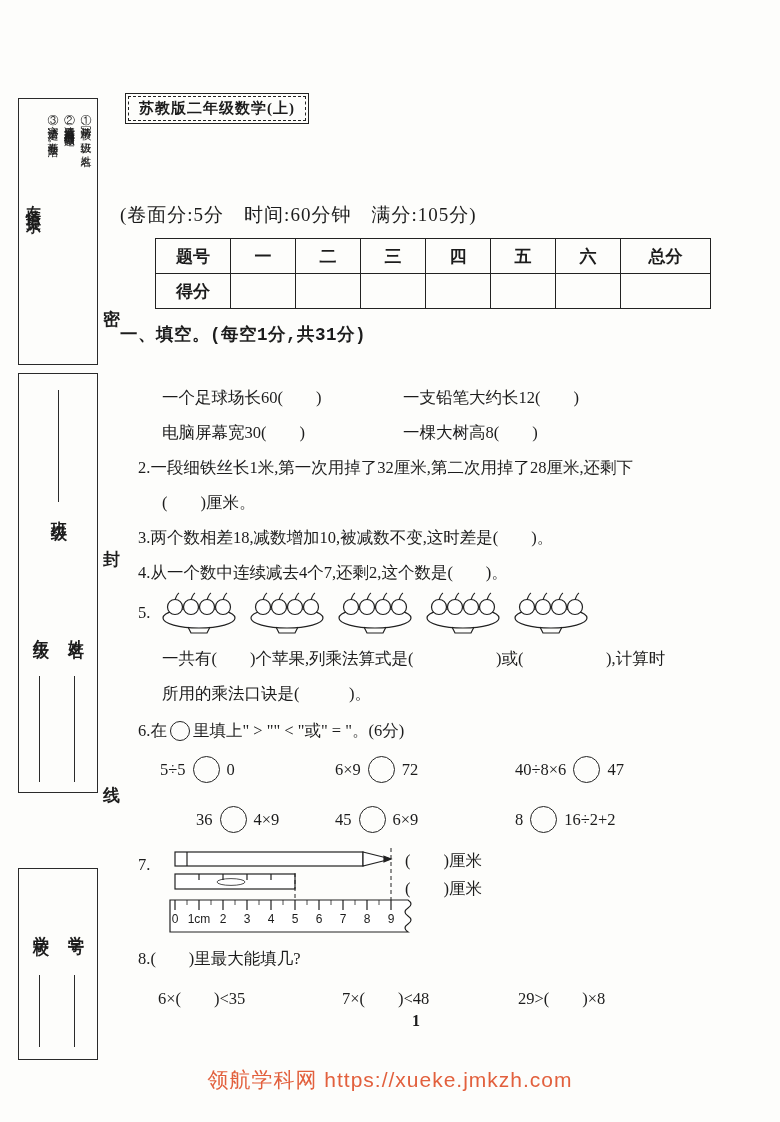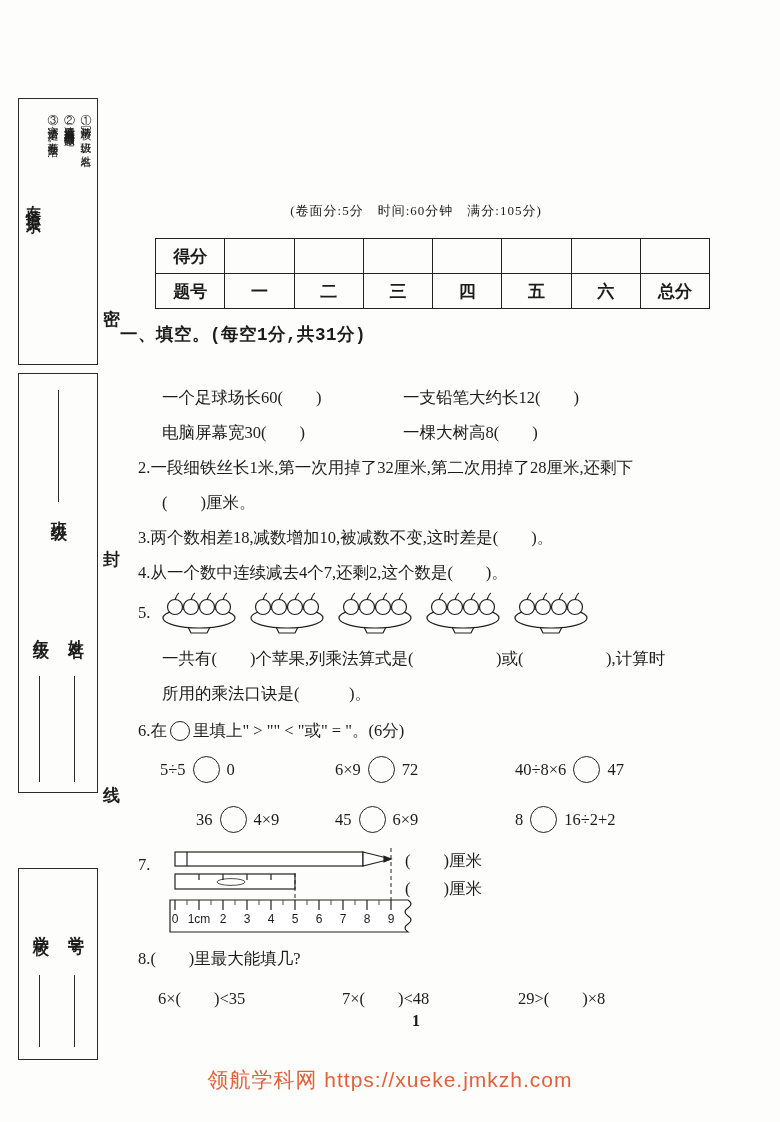--- a/index.html
+++ b/index.html
@@ -24,21 +24,21 @@
   .tip { display:block; }
   .tips-title { display:block; font-size:15px; font-weight:bold; letter-spacing:5px; padding-top:88px; }
   .vline { position:absolute; width:0; border-left:1px solid #2a2a2a; }
   .lbl { position:absolute; font-size:16px; font-weight:600; letter-spacing:4px; }
   .seal { font-size:17px; font-weight:600; }
 
   
   .badge { border:1px solid #222; padding:2px; background:#fdfdfb; }
   .badge-inner { display:inline-block; border:1px dashed #222; padding:2px 10px; font-size:15px; font-weight:bold; letter-spacing:1px; }
   .title { text-align:center; font-size:27px; font-weight:bold; letter-spacing:2px; }
-  .subtitle { text-align:center; font-size:13px; letter-spacing:1px; }
+  .subtitle { font-size:19px; letter-spacing:1px; }
 
   
   table.score { border-collapse:collapse; table-layout:fixed; }
   table.score td { border:1px solid #222; height:35px; text-align:center; font-size:17px; background:transparent; }
   table.score td.hd { font-weight:bold; }
 
   
   .heading { font-size:17.5px; font-weight:bold; letter-spacing:0.5px;font-family:Liberation Mono, monospace; }
   .q { position:absolute; font-size:16.5px; white-space:nowrap; }
   .circle { display:inline-block; width:27px; height:27px; border:1.4px solid #222; border-radius:50%; vertical-align:-8px; margin:0 7px; }
@@ -76,44 +76,47 @@
   <div class="v lbl" style="left:46px; top:54px;">学号</div>
   <div class="vline" style="left:55px; top:106px; height:72px;"></div>
 </div>
 
 <div class="abs seal" style="left:103px; top:308px;">密</div>
 <div class="abs seal" style="left:103px; top:548px;">封</div>
 <div class="abs seal" style="left:103px; top:784px;">线</div>
 
 <main class="abs" style="left:120px; top:0; width:592px; height:1122px;">
 
+  <div class="badge abs" style="left:5px; top:93px;">
+    <span class="badge-inner">苏教版二年级数学(上)</span>
+  </div>
 
   <div class="subtitle abs" style="left:0; top:202px; width:100%;">(卷面分:5分　时间:60分钟　满分:105分)</div>
 
   <table class="score abs" style="left:35px; top:238px; width:555px;">
     <tbody>
         <tr>
-      <td class="hd">得分</td>
-      <td></td>
-      <td></td>
-      <td></td>
-      <td></td>
-      <td></td>
-      <td></td>
-      <td></td>
-    </tr>
-    <tr>
       <td class="hd" style="width:75px;">题号</td>
       <td class="hd" style="width:65px;">一</td>
       <td class="hd" style="width:65px;">二</td>
       <td class="hd" style="width:65px;">三</td>
       <td class="hd" style="width:65px;">四</td>
       <td class="hd" style="width:65px;">五</td>
       <td class="hd" style="width:65px;">六</td>
       <td class="hd" style="width:90px;">总分</td>
+    </tr>
+    <tr>
+      <td class="hd">得分</td>
+      <td></td>
+      <td></td>
+      <td></td>
+      <td></td>
+      <td></td>
+      <td></td>
+      <td></td>
     </tr>
   </tbody>
     </table>
 
   <div class="heading abs" style="left:0; top:322px;">一、填空。(每空1分,共31分)</div>
 
   <div class="q" style="left:42px; top:387px;">一个足球场长60(　　)</div>
   <div class="q" style="left:283px; top:387px;">一支铅笔大约长12(　　)</div>
   <div class="q" style="left:42px; top:422px;">电脑屏幕宽30(　　)</div>
   <div class="q" style="left:283px; top:422px;">一棵大树高8(　　)</div>

